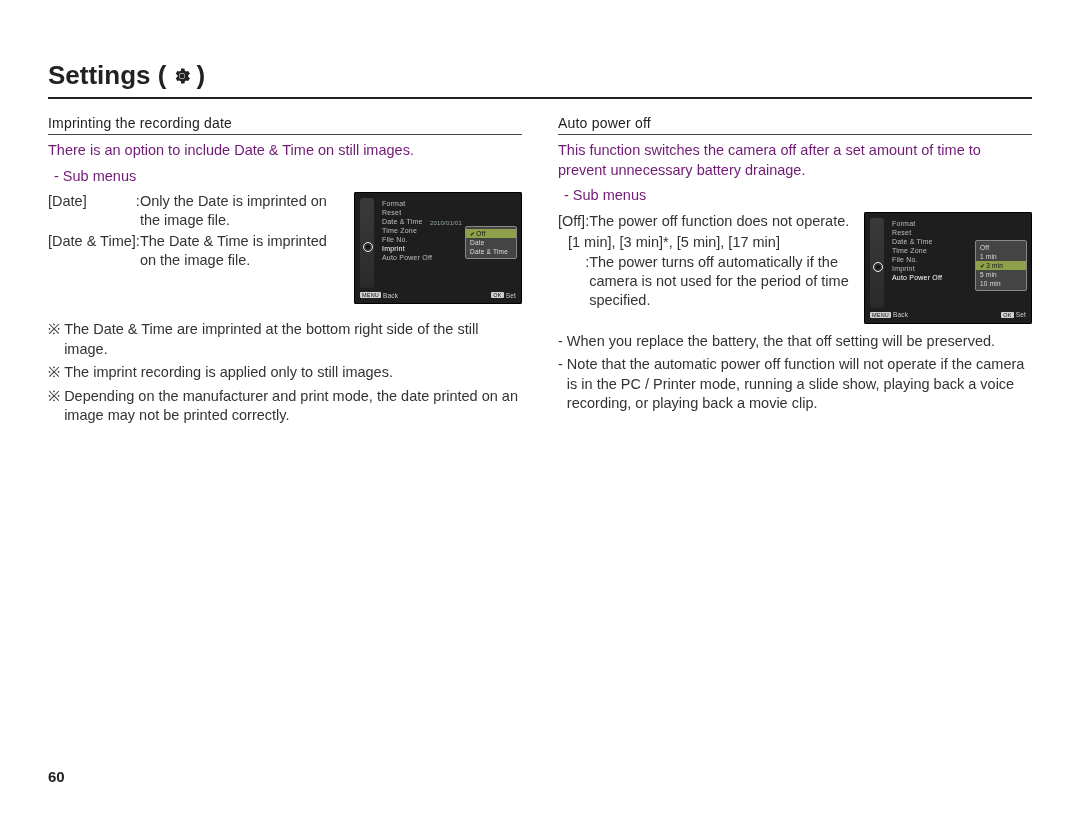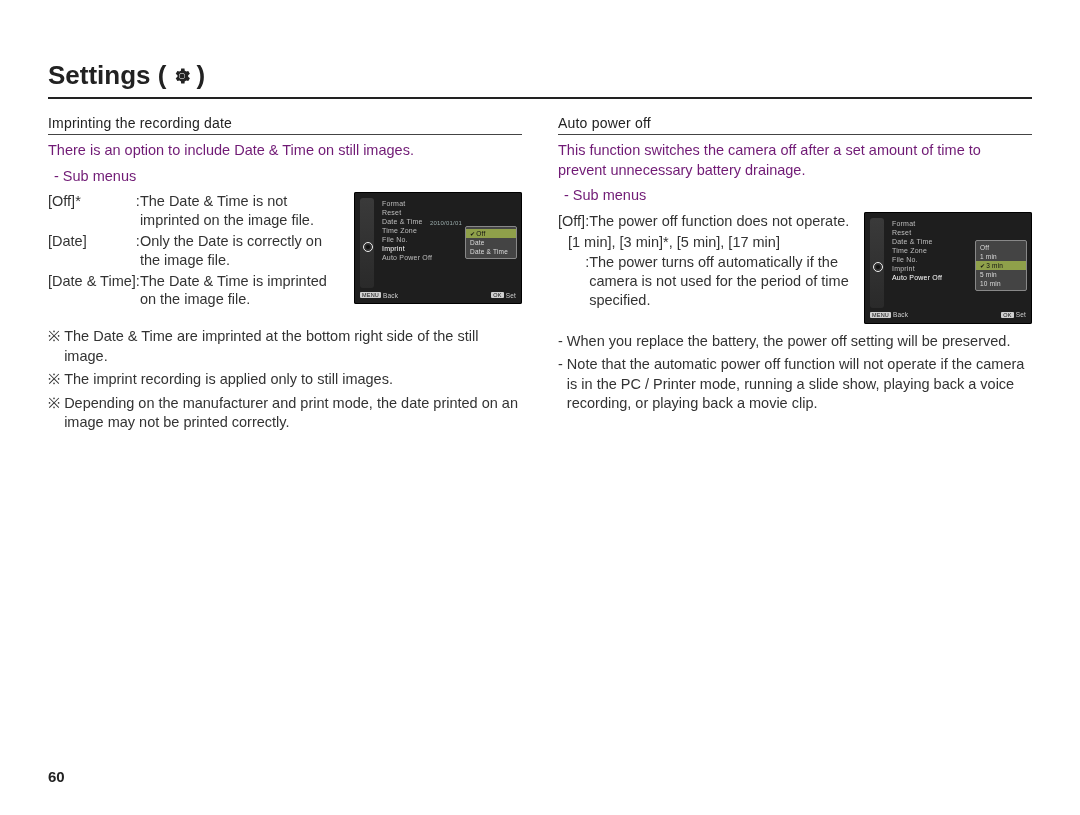--- a/index.html
+++ b/index.html
@@ -240,29 +240,24 @@
   <div class="columns">
 
     <div class="col">
       <h2 class="section-heading">Imprinting the recording date</h2>
       <p class="body-text">There is an option to include Date &amp; Time on still images.</p>
       <p class="body-text submenus-label">- Sub menus</p>
 
       <div class="definitions">
         <table class="def-table">
           <tbody>
-              <tr>
-            <td class="def-key">[Off]*</td>
-            <td class="def-colon">:</td>
-            <td class="def-val">The Date &amp; Time is not imprinted on the image file.</td>
-          </tr>
           <tr>
             <td class="def-key">[Date]</td>
             <td class="def-colon">:</td>
-            <td class="def-val">Only the Date is correctly on the image file.</td>
+            <td class="def-val">Only the Date is imprinted on the image file.</td>
           </tr>
           <tr>
             <td class="def-key">[Date &amp; Time]</td>
             <td class="def-colon">:</td>
             <td class="def-val">The Date &amp; Time is imprinted on the image file.</td>
           </tr>
         </tbody>
           </table>
 
         <div class="screenshot">
@@ -366,21 +361,21 @@
                   <span>Set</span>
                 </span>
             </div>
           </div>
         </div>
       </div>
 
       <div class="notes" style="margin-top:8px">
         <div class="note">
           <span class="bullet">-</span>
-          <span>When you replace the battery, the power off setting will be preserved.</span>
+          <span>When you replace the battery, the that off setting will be preserved.</span>
         </div>
         <div class="note">
           <span class="bullet">-</span>
           <span>Note that the automatic power off function will not operate if the camera is in the PC / Printer mode, running a slide show, playing back a voice recording, or playing back a movie clip.</span>
         </div>
       </div>
     </div>
 
   </div>
 

